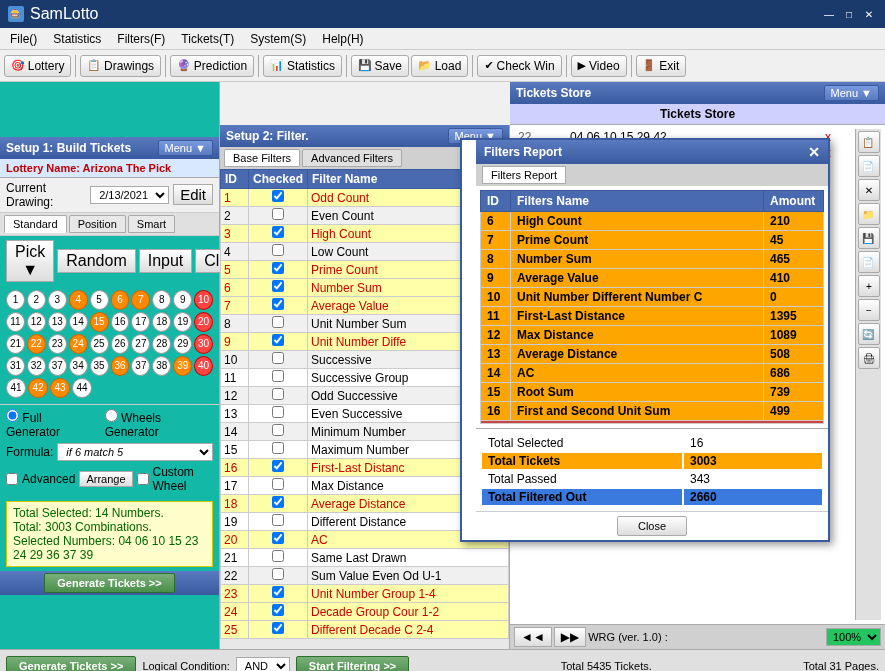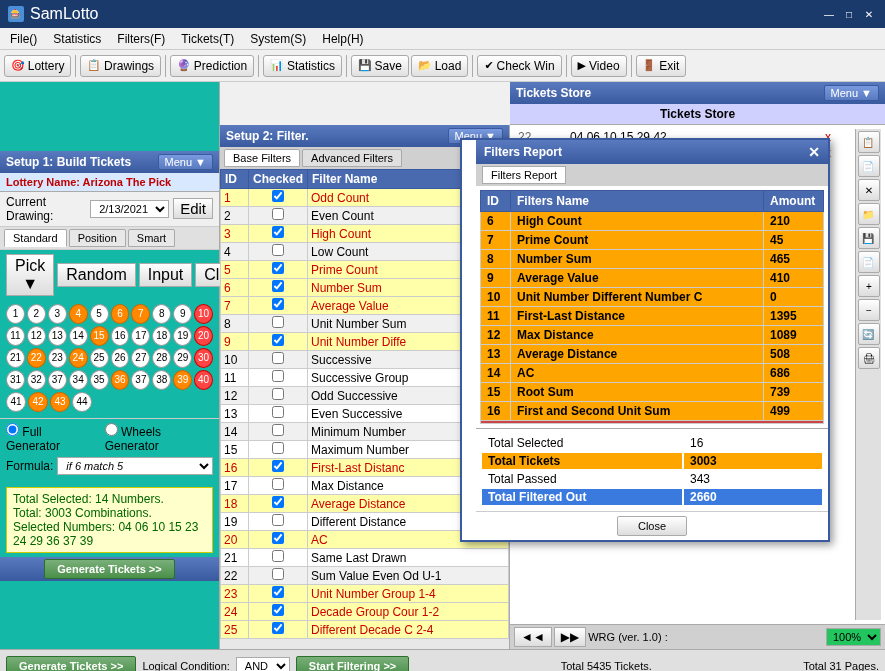--- a/index.html
+++ b/index.html
@@ -86,21 +86,21 @@
     .modal-table { width: 100%; border-collapse: collapse; font-size: 11px; }
     .modal-table th { background: #4a6aaf; color: white; padding: 3px 6px; text-align: left; border: 1px solid #3a5a9f; }
     .modal-table td { padding: 2px 6px; border: 1px solid #ccc; }
     .modal-table tr:nth-child(even) { background: #f0f0f0; }
     .modal-table tr.orange-row td { background: #ffa500; color: black; font-weight: bold; }
     .modal-separator td { background: #cc4444; color: #cc4444; padding: 1px; }
     .modal-totals { border-top: 1px solid #aaa; padding: 4px; }
     .totals-table { width: 100%; font-size: 11px; }
     .totals-table td { padding: 1px 6px; }
     .total-row-orange td { background: #ffa500; font-weight: bold; }
-    .total-row-blue td { background: #3a7adf; color: #ffffff; font-weight: bold; }
+    .total-row-blue td { background: #3a7adf; color: #000000; font-weight: bold; }
     .modal-footer { padding: 4px; display: flex; justify-content: center; border-top: 1px solid #ccc; }
     .close-btn { background: linear-gradient(to bottom, #fff, #ddd); border: 1px solid #aaa; padding: 3px 20px; cursor: pointer; font-size: 11px; border-radius: 2px; }
 
     .bottom-action-bar { background: #e0e0e0; border-top: 1px solid #aaa; height: 32px; display: flex; align-items: center; padding: 0 6px; gap: 6px; }
     .logical-label { font-size: 11px; }
     .logical-select { border: 1px solid #aaa; background: white; padding: 1px 4px; font-size: 11px; }
     .start-filter-btn { background: linear-gradient(to bottom, #7aaf7a, #4a8f4a); color: white; border: 1px solid #2a6f2a; padding: 3px 12px; cursor: pointer; font-size: 11px; font-weight: bold; border-radius: 2px; }
     .tickets-info { font-size: 11px; flex: 1; text-align: center; }
 
     .right-icons { display: flex; flex-direction: column; width: 26px; background: #e0e0e0; border-left: 1px solid #aaa; padding: 2px; gap: 2px; }
@@ -246,20 +246,27 @@
         </label>
         <label>
           <input type="radio" name="gen" style=""> Wheels Generator
         </label>
       </div>
       <div class="formula-row">
         <span>Formula:</span>
         <select class="formula-select">
           <option>if 6 match 5</option>
         </select>
+      </div>
+      <div class="options-row">
+        <input type="checkbox" style="">
+        <label>Advanced</label>
+        <button class="arrange-btn">Arrange</button>
+        <input type="checkbox" style="">
+        <label>Custom Wheel</label>
       </div>
     </div>
     <div class="totals-box">
       <div>Total Selected: 14 Numbers.</div>
       <div>Total: 3003 Combinations.</div>
       <div>Selected Numbers: 04 06 10 15 23 24 29 36 37 39</div>
     </div>
     <div class="bottom-bar">
       <button class="gen-tickets-btn">Generate Tickets &gt;&gt;</button>
     </div>

